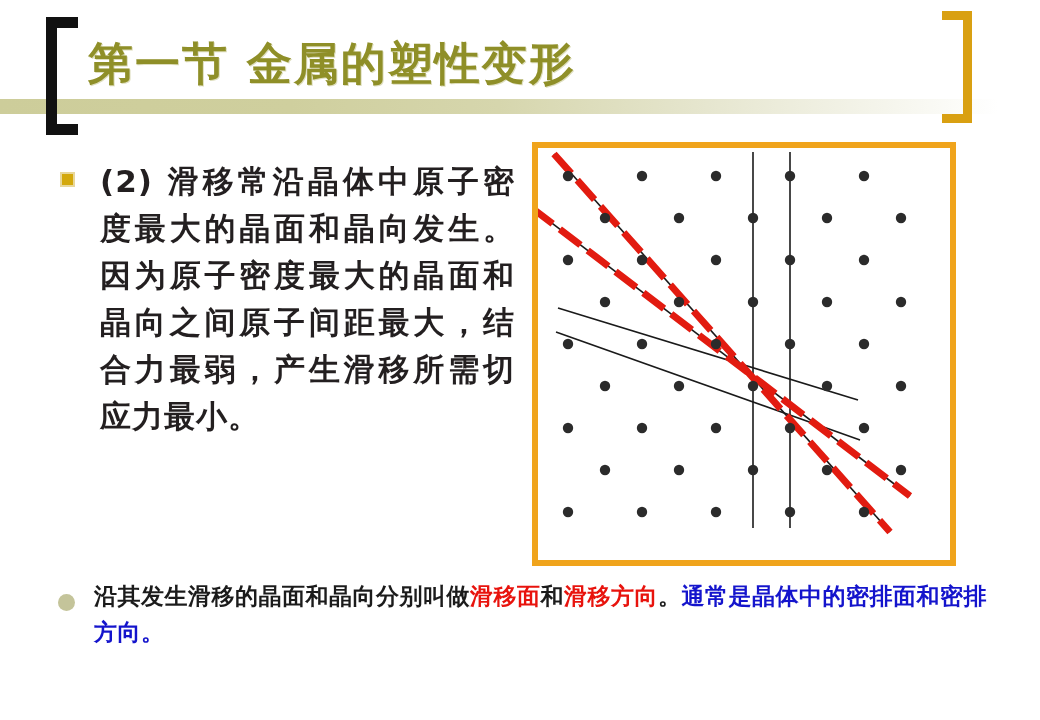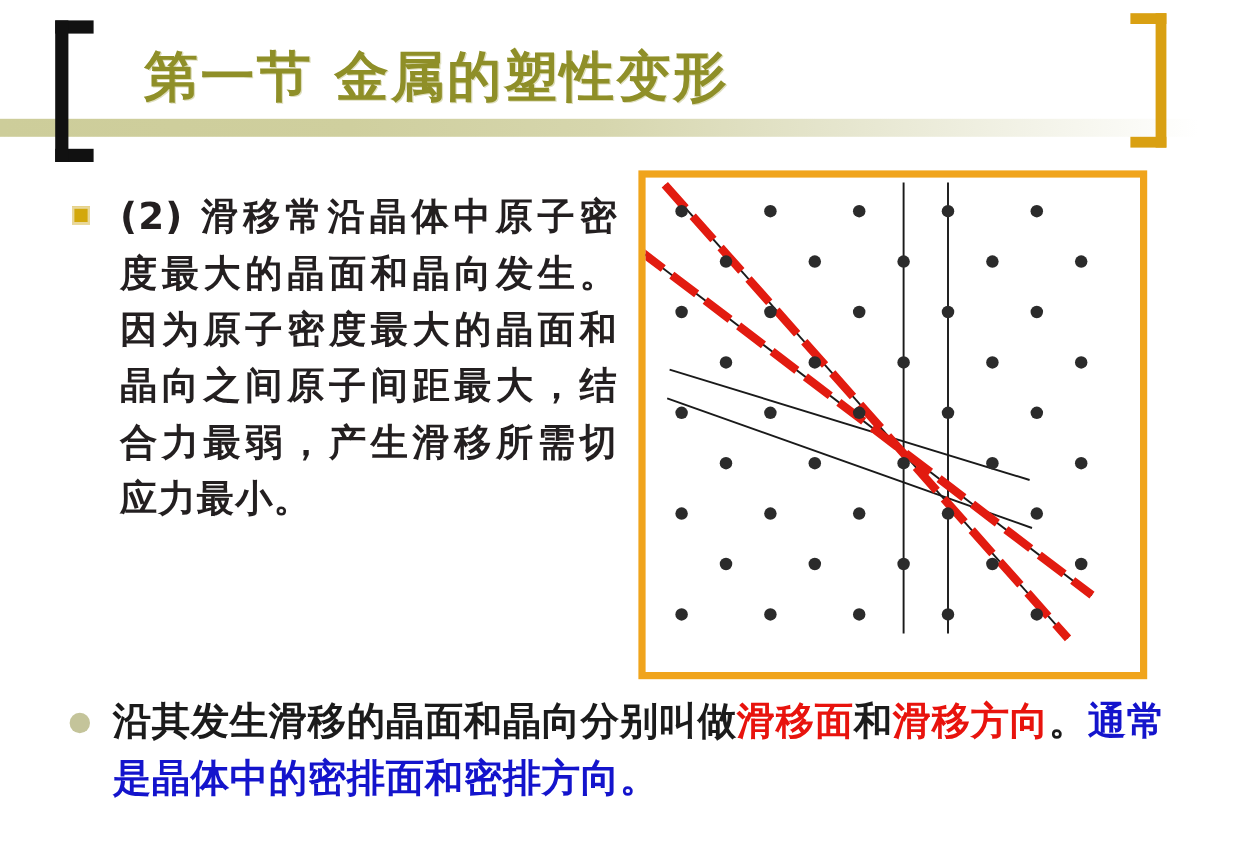--- a/index.html
+++ b/index.html
@@ -59,21 +59,20 @@
   #slide-title {
     position: absolute;
     left: 88px;
     top: 34px;
     font-size: 45px;
     font-weight: bold;
     letter-spacing: 2px;
     color: #8f8f28;
     white-space: nowrap;
     text-shadow: 1px 1px 0 rgba(160,160,70,0.35);
-    margin-left: 32px;
   }
 
   
   #body-block {
     position: absolute;
     left: 55px;
     top: 158px;
     width: 460px;
   }
   #body-bullet {
@@ -123,23 +122,23 @@
     left: 6px;
     top: 16px;
     width: 17px;
     height: 17px;
     border-radius: 50%;
     background: #c4c49a;
   }
   #footer-text {
     margin: 0;
     padding: 0 0 0 42px;
-    font-size: 32px;
+    font-size: 23px;
     font-weight: bold;
-    line-height: 47px;
+    line-height: 36px;
     color: #1b1b1b;
     letter-spacing: 0.5px;
   }
   .hl-red  { color: #e8130d; }
   .hl-blue { color: #1414cc; }
 </style>
 </head>
 <body>
 
 <div id="slide-header">

